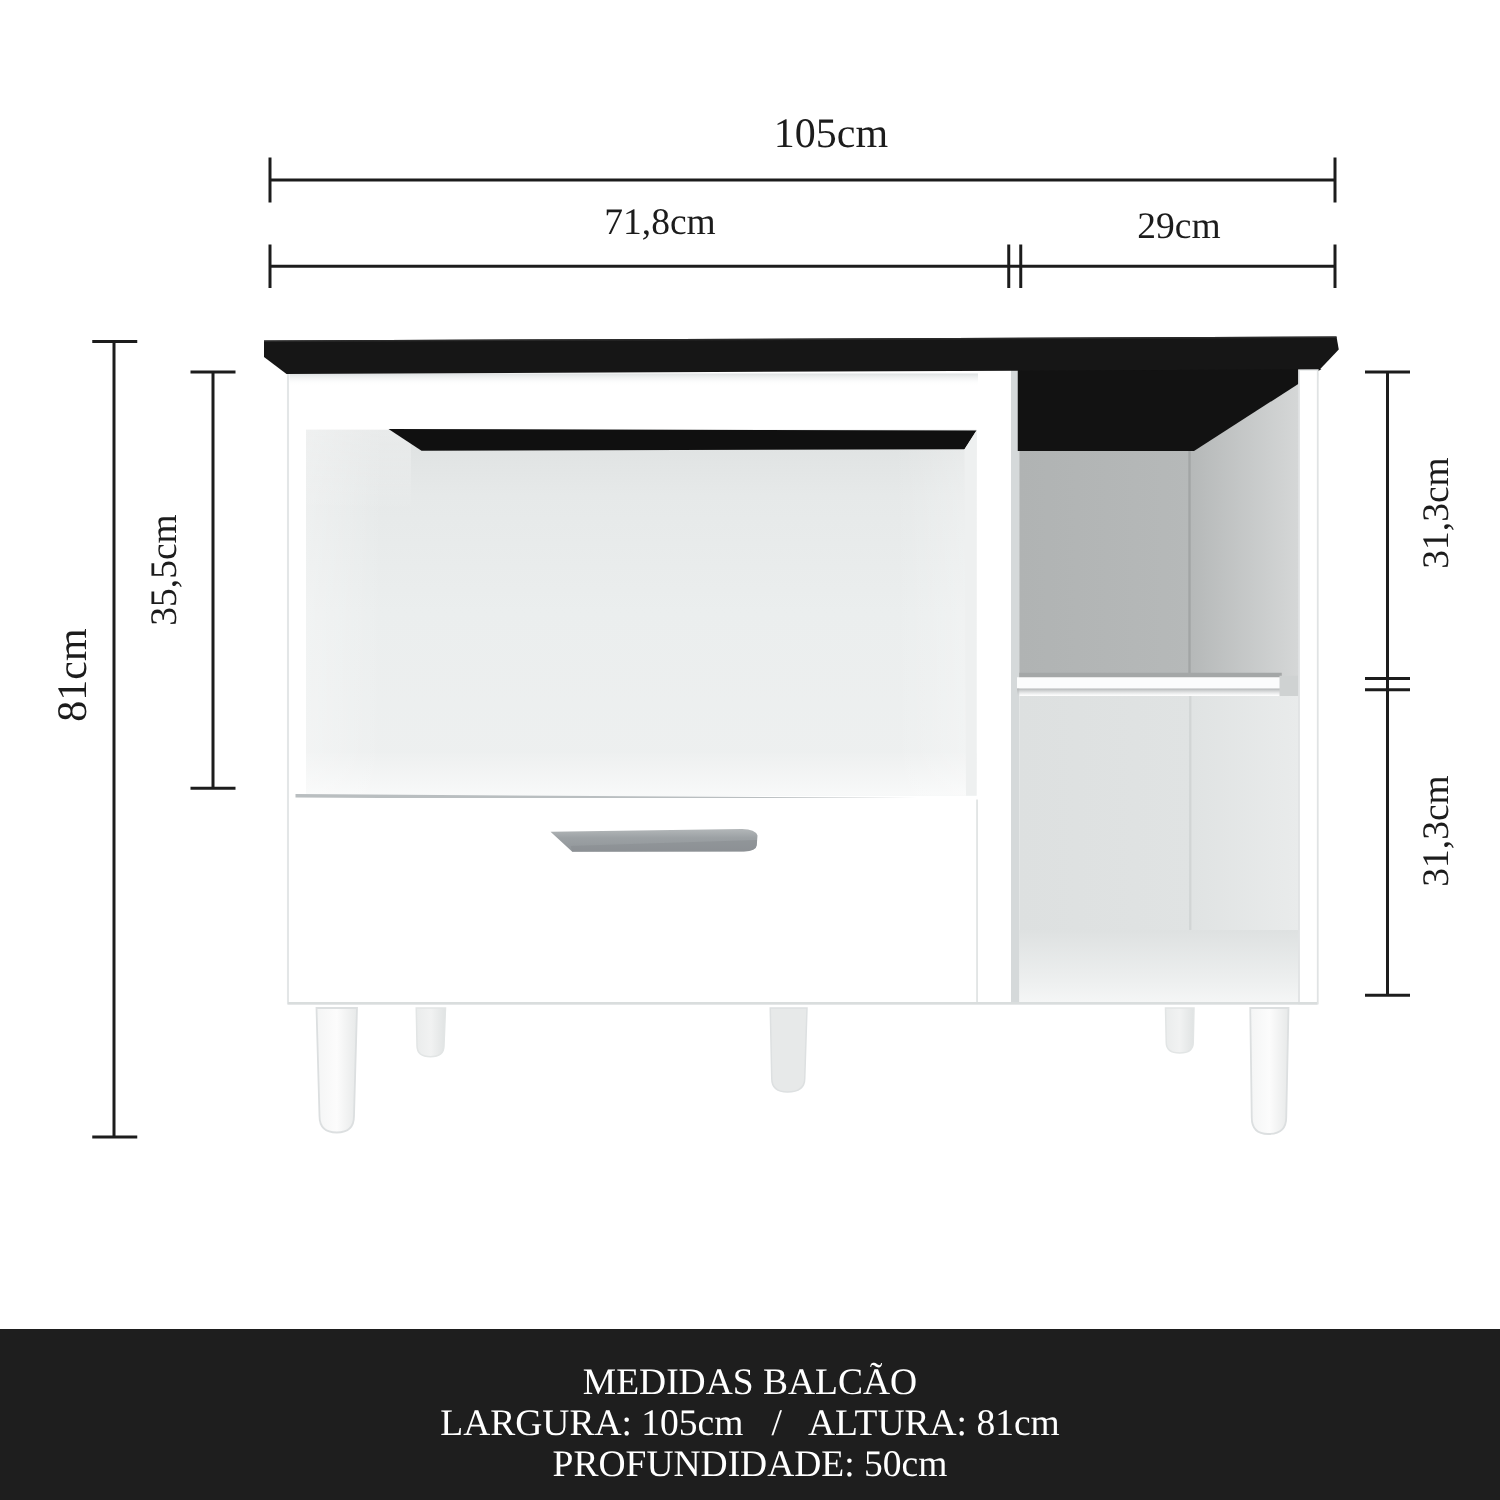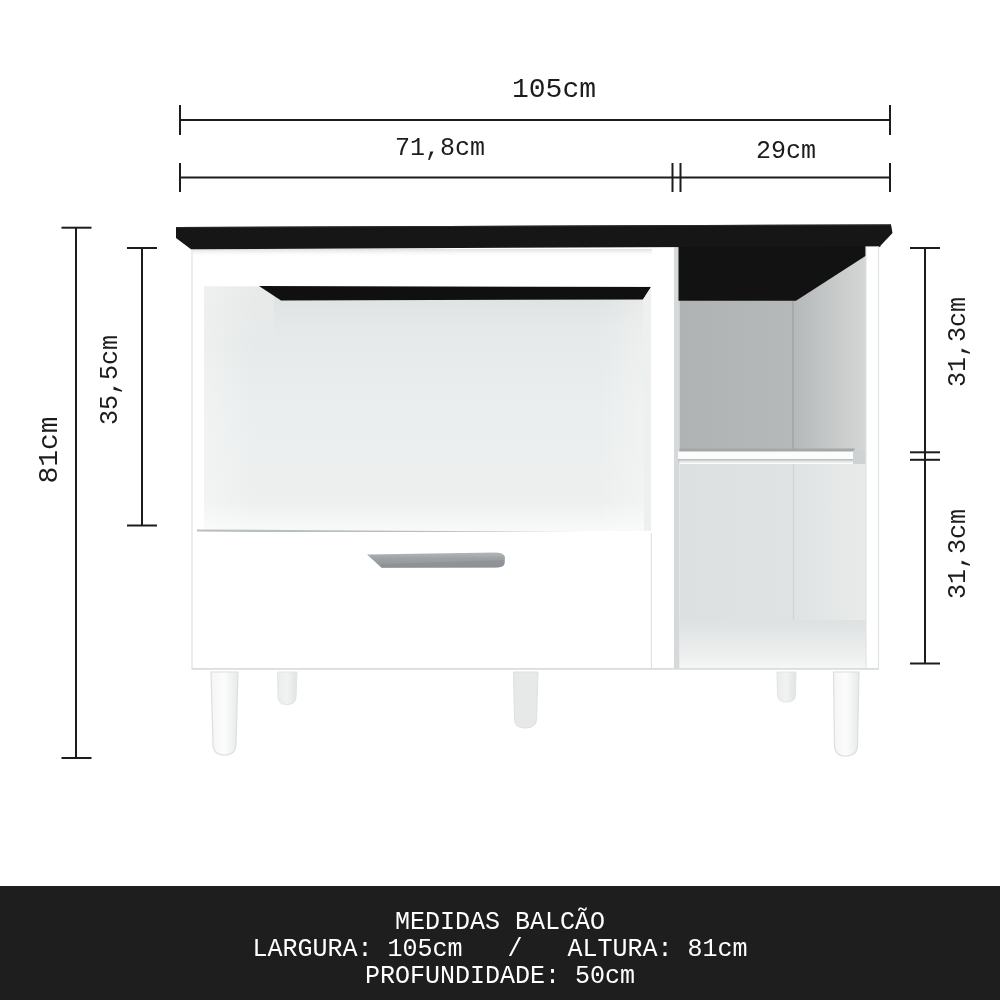--- a/index.html
+++ b/index.html
@@ -1,16 +1,16 @@
 <!DOCTYPE html>
 <html><head>
 <meta charset="utf-8">
 <style>
   html,body{margin:0;padding:0;background:#ffffff;}
-  #page{position:relative;width:1000px;height:1000px;background:#ffffff;font-family:Liberation Mono, monospace;}
+  #page{position:relative;width:1000px;height:1000px;background:#ffffff;font-family:Liberation Serif, serif;}
   svg{display:block;}
 </style>
 </head>
 <body>
 <div id="page">
 <svg width="1000" height="1000" viewBox="0 0 1000 1000">
   <defs>
     <linearGradient id="gInterior" x1="0" y1="0" x2="0" y2="1">
       <stop offset="0" stop-color="#dee1e1"></stop>
       <stop offset="0.18" stop-color="#e6e9e9"></stop>

